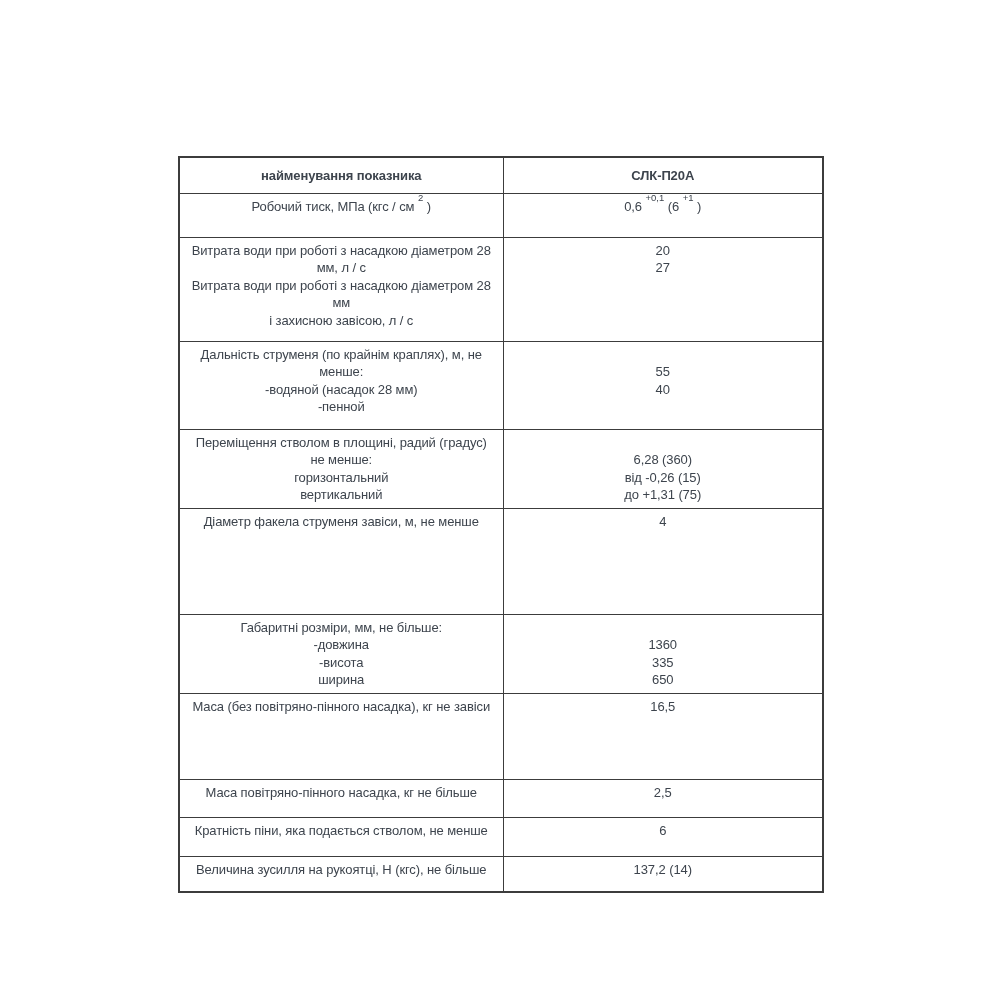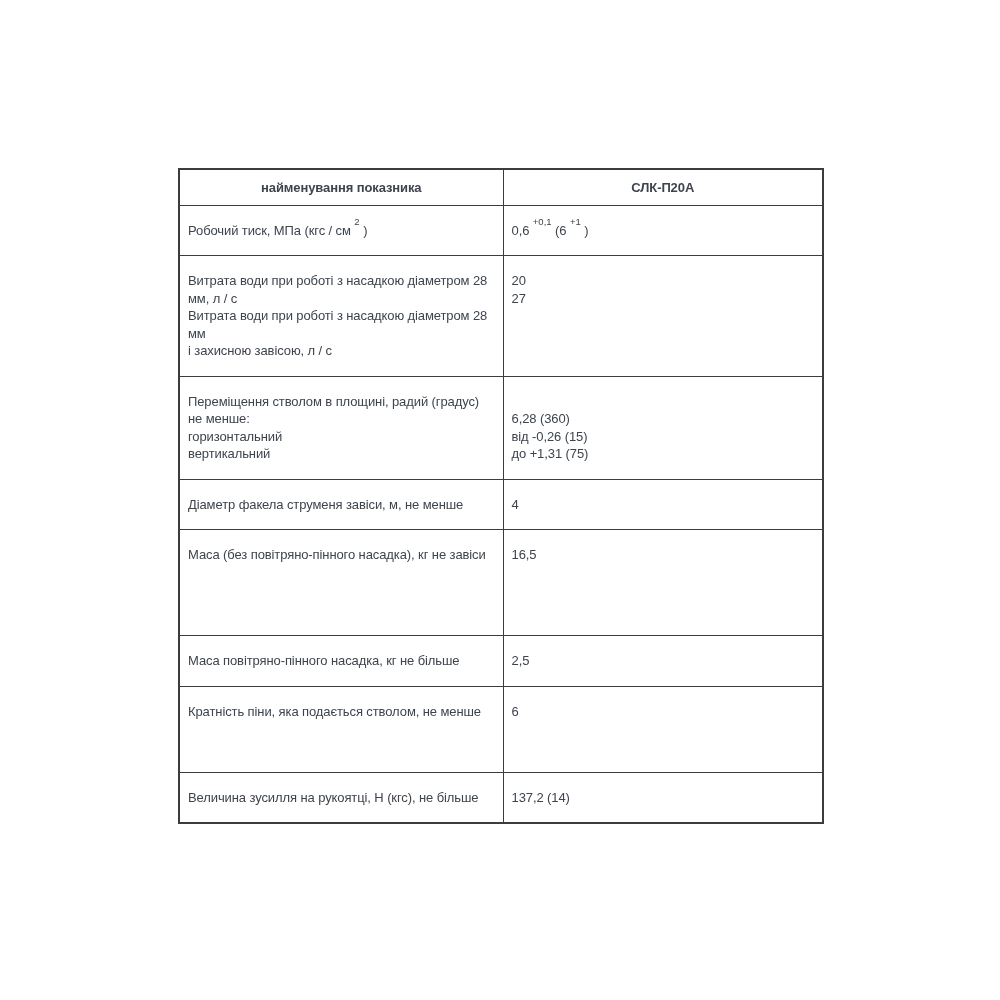--- a/index.html
+++ b/index.html
@@ -26,29 +26,28 @@
     top:156px;
     width:644px;
     border-collapse:collapse;
     table-layout:fixed;
     border:2px solid var(--border);
     font-family:"Liberation Sans",sans-serif;
     font-size:13px;
     line-height:17.5px;
     letter-spacing:-0.1px;
     color:var(--text);
-    margin-top:12px;
   }
   .spec-table th,
   .spec-table td{
     border:1.5px solid var(--border);
     box-sizing:border-box;
-    padding:16px 8px;
+    padding:4px 8px;
     vertical-align:top;
-    text-align:left;
+    text-align:center;
   }
   .spec-table th{
     height:36px;
     text-align:center;
     vertical-align:middle;
     font-weight:bold;
     padding:4px 8px;
     white-space:normal;
   }
   .spec-table td{
@@ -97,32 +96,51 @@
         <tr>
           <td>Витрата води при роботі з насадкою діаметром 28
 мм, л / с
 Витрата води при роботі з насадкою діаметром 28
 мм
 і захисною завісою, л / с</td>
           <td>20
 27</td>
         </tr>
         <tr>
+          <td>Дальність струменя (по крайнім краплях), м, не
+менше:
+-водяной (насадок 28 мм)
+-пенной</td>
+          <td>
+55
+40</td>
+        </tr>
+        <tr>
           <td>Переміщення стволом в площині, радий (градус)
 не менше:
 горизонтальний
 вертикальний</td>
           <td>
 6,28 (360)
 від -0,26 (15)
 до +1,31 (75)</td>
         </tr>
         <tr>
           <td>Діаметр факела струменя завіси, м, не менше</td>
           <td>4</td>
+        </tr>
+        <tr>
+          <td>Габаритні розміри, мм, не більше:
+-довжина
+-висота
+ширина</td>
+          <td>
+1360
+335
+650</td>
         </tr>
         <tr>
           <td>Маса (без повітряно-пінного насадка), кг не завіси</td>
           <td>16,5</td>
         </tr>
         <tr>
           <td>Маса повітряно-пінного насадка, кг не більше</td>
           <td>2,5</td>
         </tr>
         <tr>

